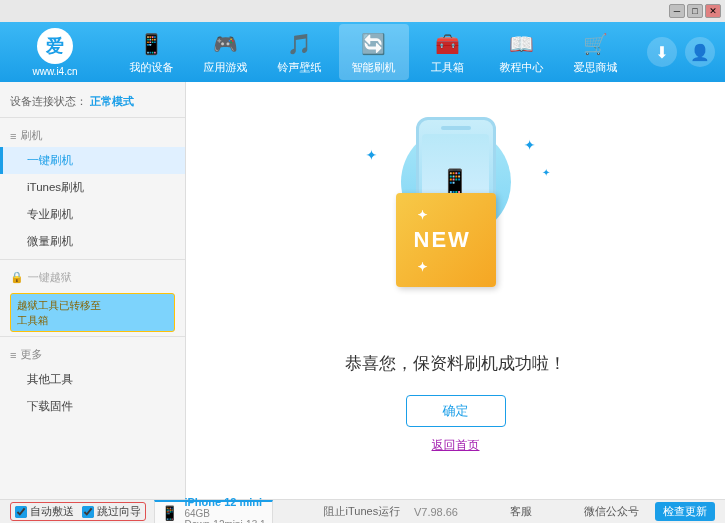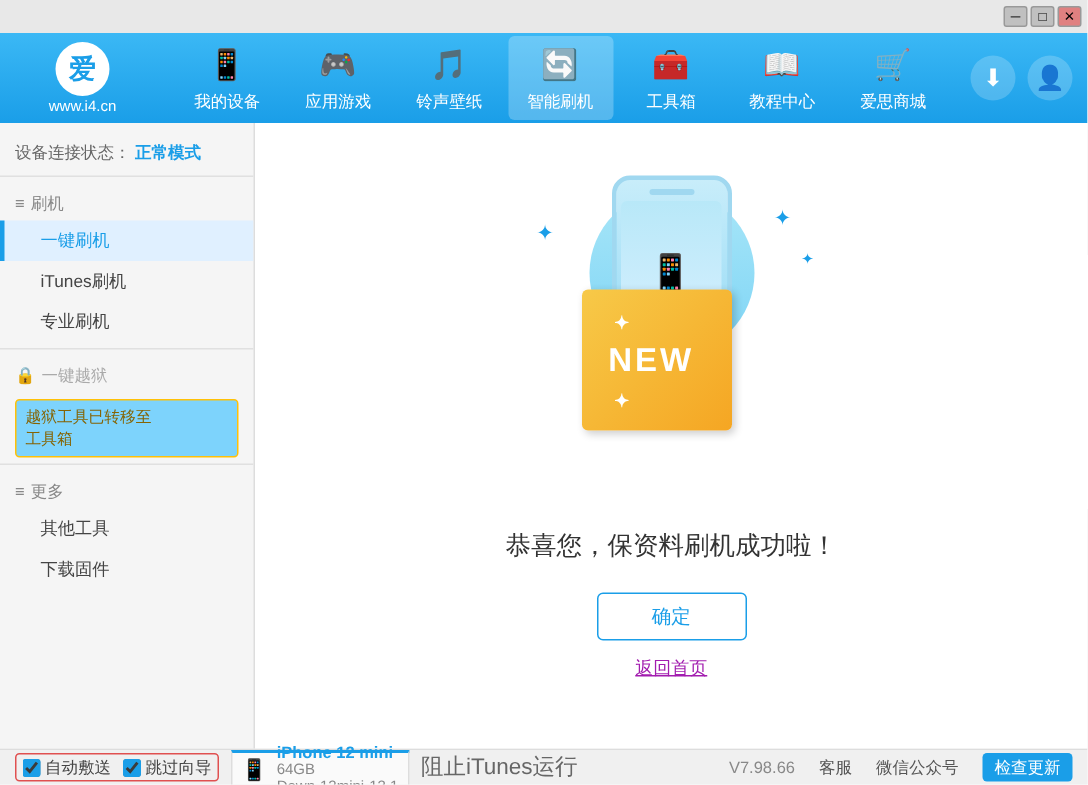--- a/index.html
+++ b/index.html
@@ -109,21 +109,21 @@
     }
 
     
     .main-area {
       display: flex;
       height: calc(523px - 22px - 60px - 24px);
     }
 
     
     .sidebar {
-      width: 170px;
+      width: 186px;
       background: #f5f5f5;
       border-right: 1px solid #ddd;
       padding: 8px 0;
       overflow-y: auto;
     }
     .status-bar-top {
       padding: 4px 10px 8px;
       font-size: 11px;
       color: #666;
       border-bottom: 1px solid #e0e0e0;
@@ -300,36 +300,38 @@
       color: #1a9ee8;
       font-weight: bold;
       font-size: 11px;
     }
     .device-sub {
       color: #888;
       font-size: 10px;
     }
     .stop-itunes {
       color: #666;
-      font-size: 15px;
-      cursor: pointer;
+      font-size: 11px;
+      cursor: pointer;
+      margin-left: 43px;
     }
     .bottom-right {
       display: flex;
       align-items: center;
       gap: 16px;
       font-size: 11px;
       color: #666;
     }
     .version-text {
       color: #888;
     }
     .bottom-link {
       cursor: pointer;
       color: #555;
+      margin-left: 36px;
     }
     .update-btn {
       background: #1a9ee8;
       color: #fff;
       border: none;
       border-radius: 3px;
       padding: 2px 8px;
       cursor: pointer;
       font-size: 11px;
     }
@@ -413,20 +415,23 @@
       <span>刷机</span>
     </div>
     <div class="sidebar-item sub active">
       <span>一键刷机</span>
     </div>
     <div class="sidebar-item sub">
       <span>iTunes刷机</span>
     </div>
     <div class="sidebar-item sub">
       <span>专业刷机</span>
+    </div>
+    <div class="sidebar-item sub">
+      <span>微量刷机</span>
     </div>
 
     <div class="sidebar-divider"></div>
 
     <div class="sidebar-section-header" style="color:#aaa;">
       <span>🔒</span>
       <span style="color:#aaa;">一键越狱</span>
     </div>
     <div class="sidebar-warning-box">
       <span style="white-space:pre-line;">越狱工具已转移至

